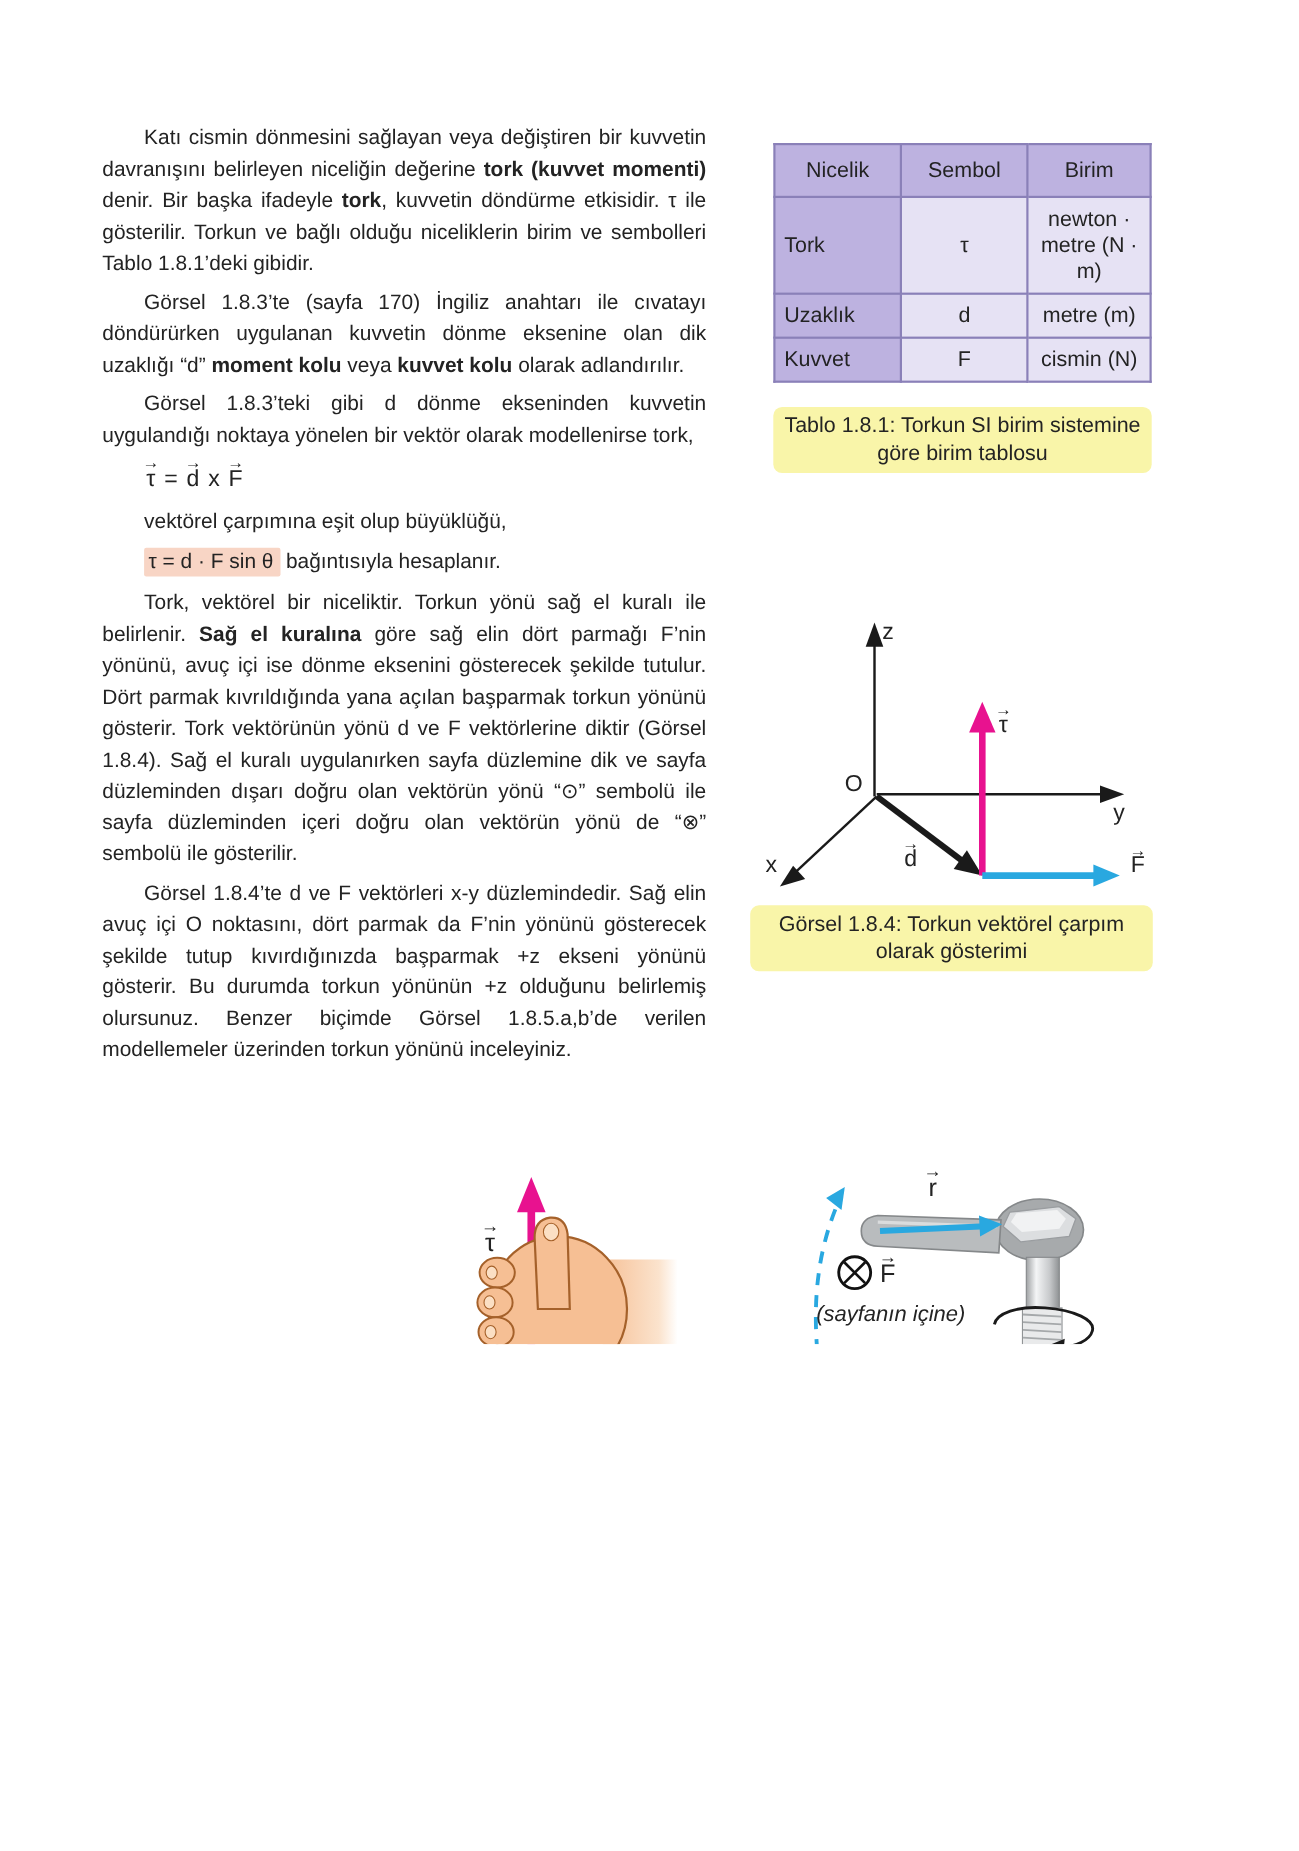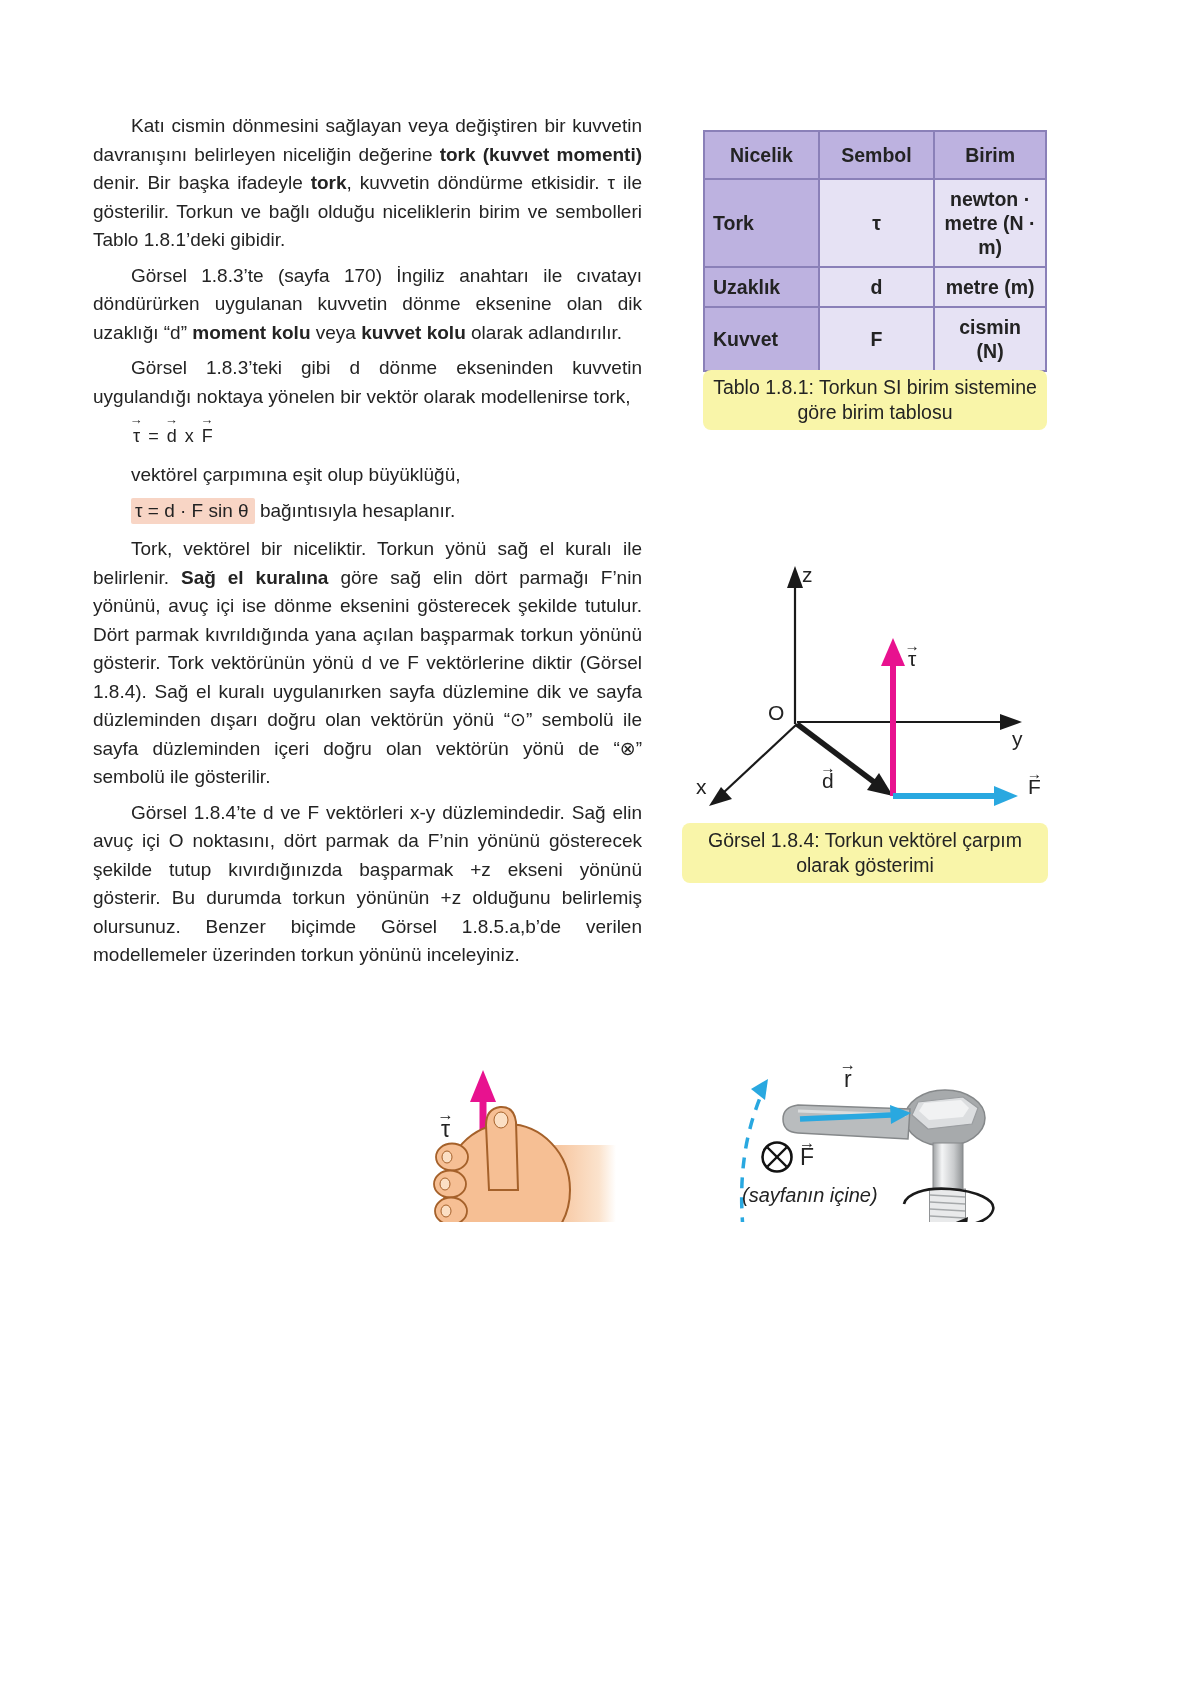--- a/index.html
+++ b/index.html
@@ -5,29 +5,29 @@
   html,body{margin:0;padding:0;background:#ffffff;}
   .page{
     position:relative; width:1181px; height:1222px; background:#ffffff;
     font-family:"Liberation Sans","DejaVu Sans",sans-serif; color:#232323;
     overflow:hidden;
   }
   
   .left-col{position:absolute;left:93px;top:112px;width:549px;}
   .left-col p{margin:0 0 7px 0;font-size:19px;line-height:28.5px;text-align:justify;text-indent:38px;}
   .left-col p b{font-weight:bold;}
-  .formula-line{margin:12px 0 12px 40px;font-size:18px;line-height:26px;}
+  .formula-line{margin:12px 0 12px 40px;font-size:21px;line-height:26px;}
   .formula-line .gap{display:inline-block;width:8px;}
   .calc-line{margin:4px 0 10px 38px;font-size:19px;line-height:28.5px;}
   .hl{background:#f8d5c5;padding:2px 6px 3px 4px;border-radius:2px;}
   .vec{position:relative;display:inline-block;}
   .vec::before{content:"\2192";position:absolute;top:-0.66em;left:50%;transform:translateX(-50%);font-size:0.72em;line-height:1;color:inherit;}
   
   .unit-table{position:absolute;left:703px;top:130px;width:344px;border-collapse:collapse;font-size:19.5px;}
-  .unit-table td,.unit-table th{border:2px solid #8a80b8;padding:7px 8px;font-weight:bold;}
+  .unit-table td,.unit-table th{border:2px solid #8a80b8;padding:7px 8px;font-weight:normal;}
   .unit-table th{background:#bdb2e0;text-align:center;height:32px;}
   .unit-table td.qty{background:#bdb2e0;text-align:left;width:104px;}
   .unit-table td.sym-cell{background:#e6e2f4;text-align:center;width:104px;}
   .unit-table td.unit-cell{background:#e6e2f4;text-align:center;width:100px;line-height:24px;}
   .cap{position:absolute;background:#f9f5a9;border-radius:8px;text-align:center;font-size:19.5px;line-height:25px;padding:5px 10px;box-sizing:border-box;color:#232323;}
   .cap-table{left:703px;top:370px;width:344px;}
   .cap-184{left:682px;top:823px;width:366px;}
   .cap-185{left:268px;top:1465px;width:566px;white-space:nowrap;}
   
   .fig184{position:absolute;left:650px;top:550px;width:420px;height:270px;}

